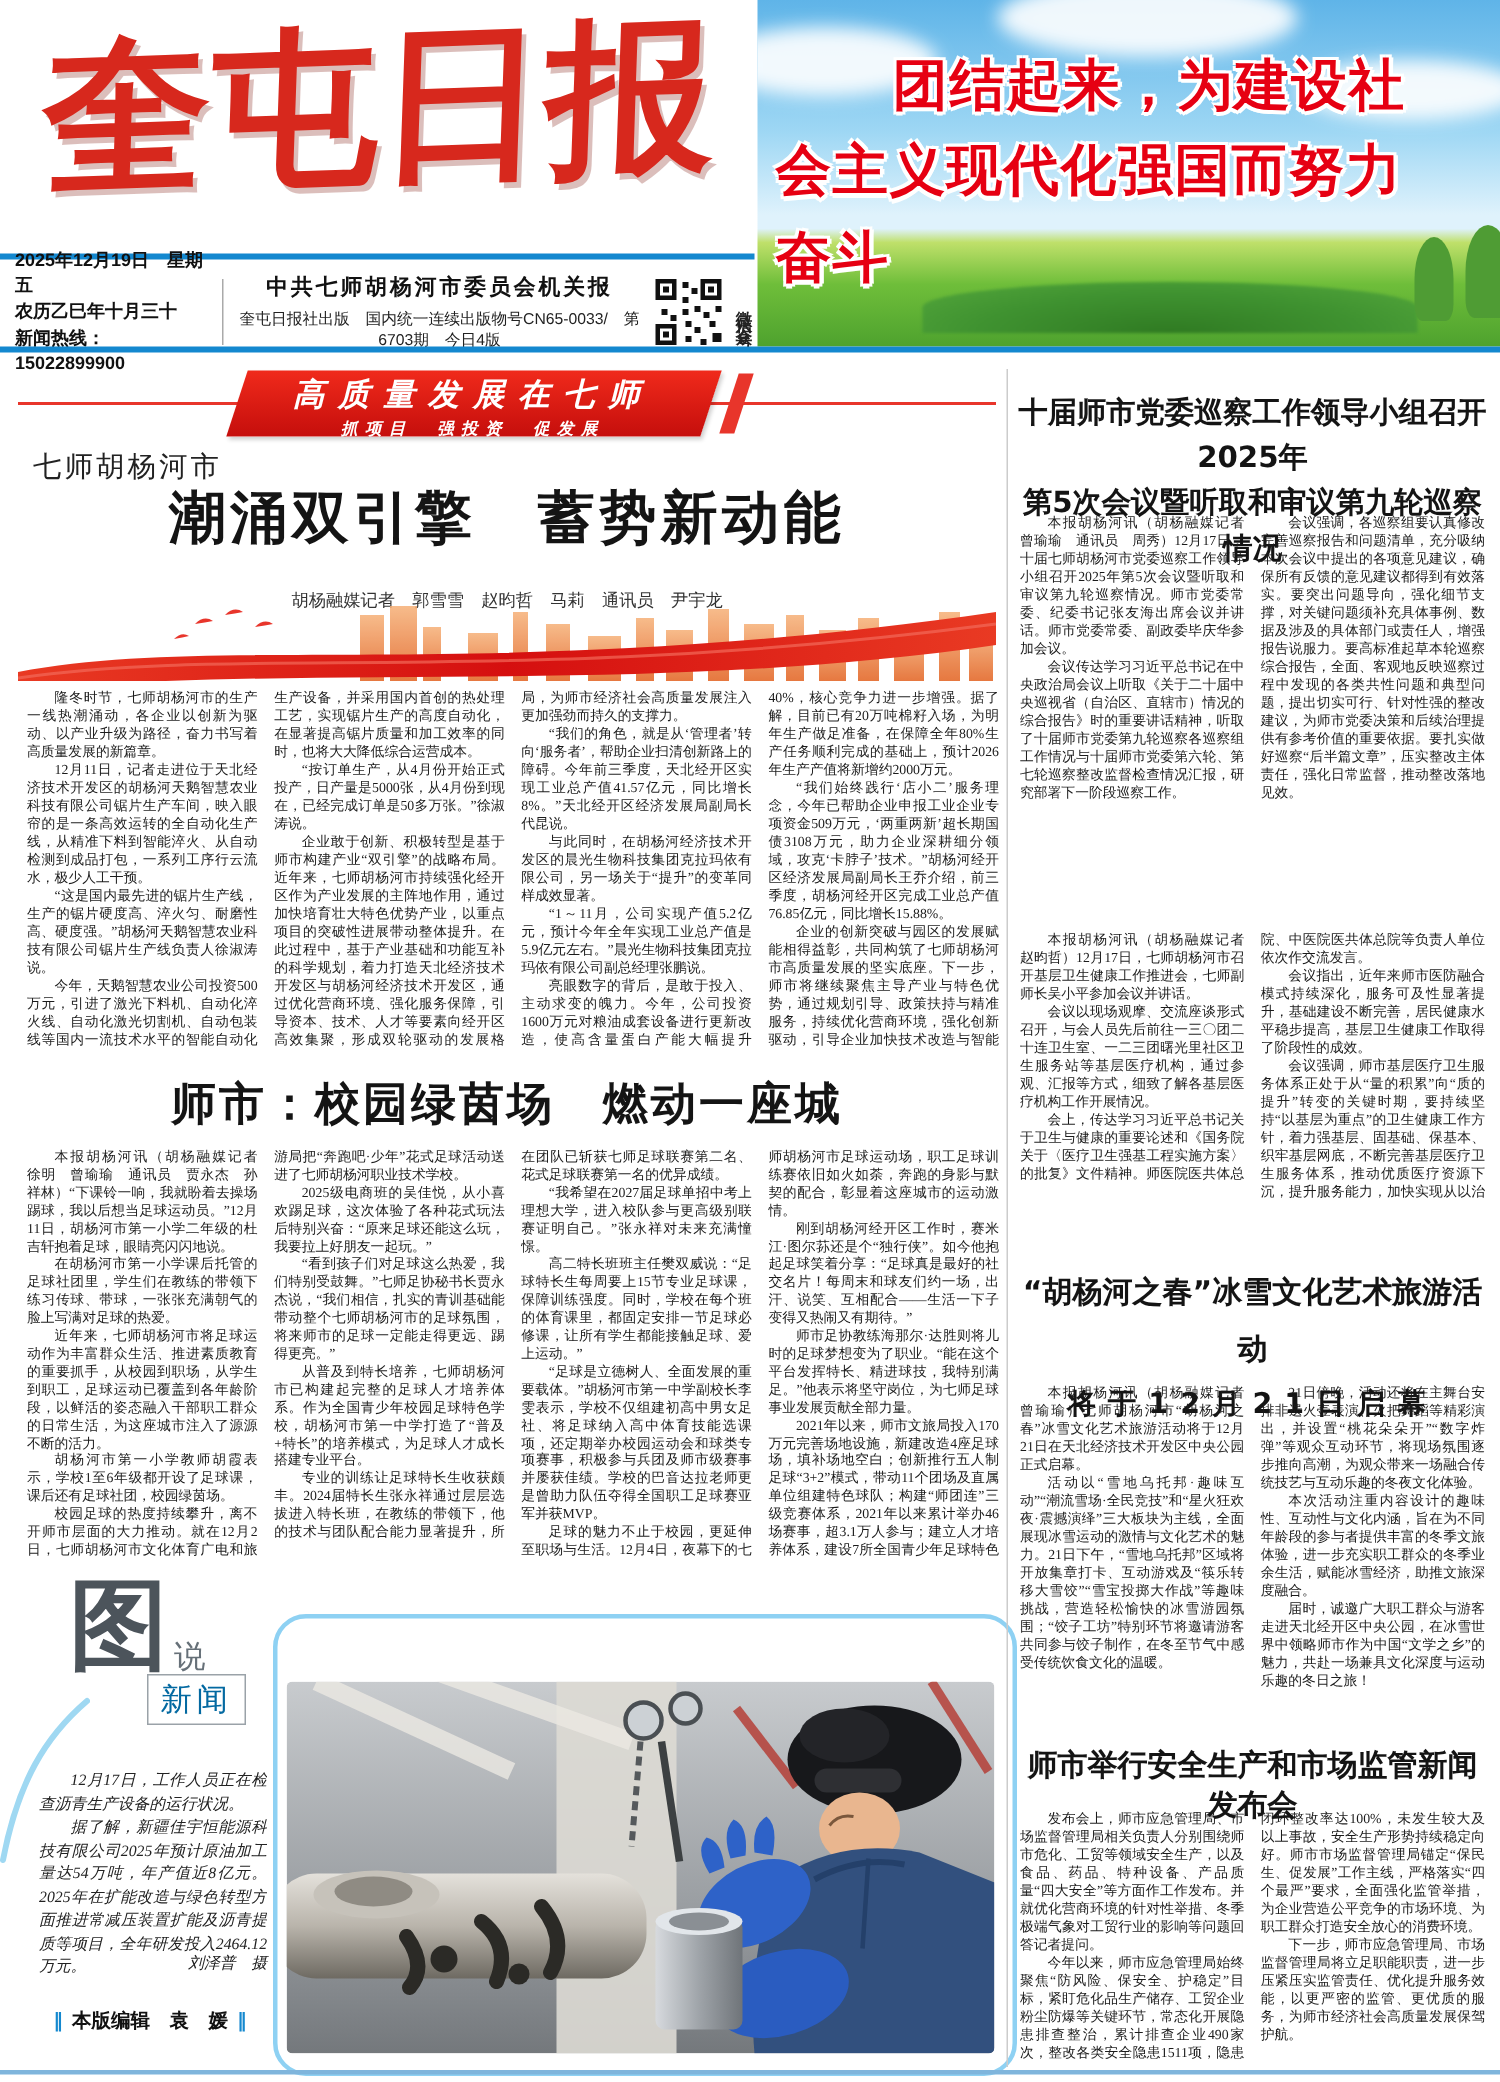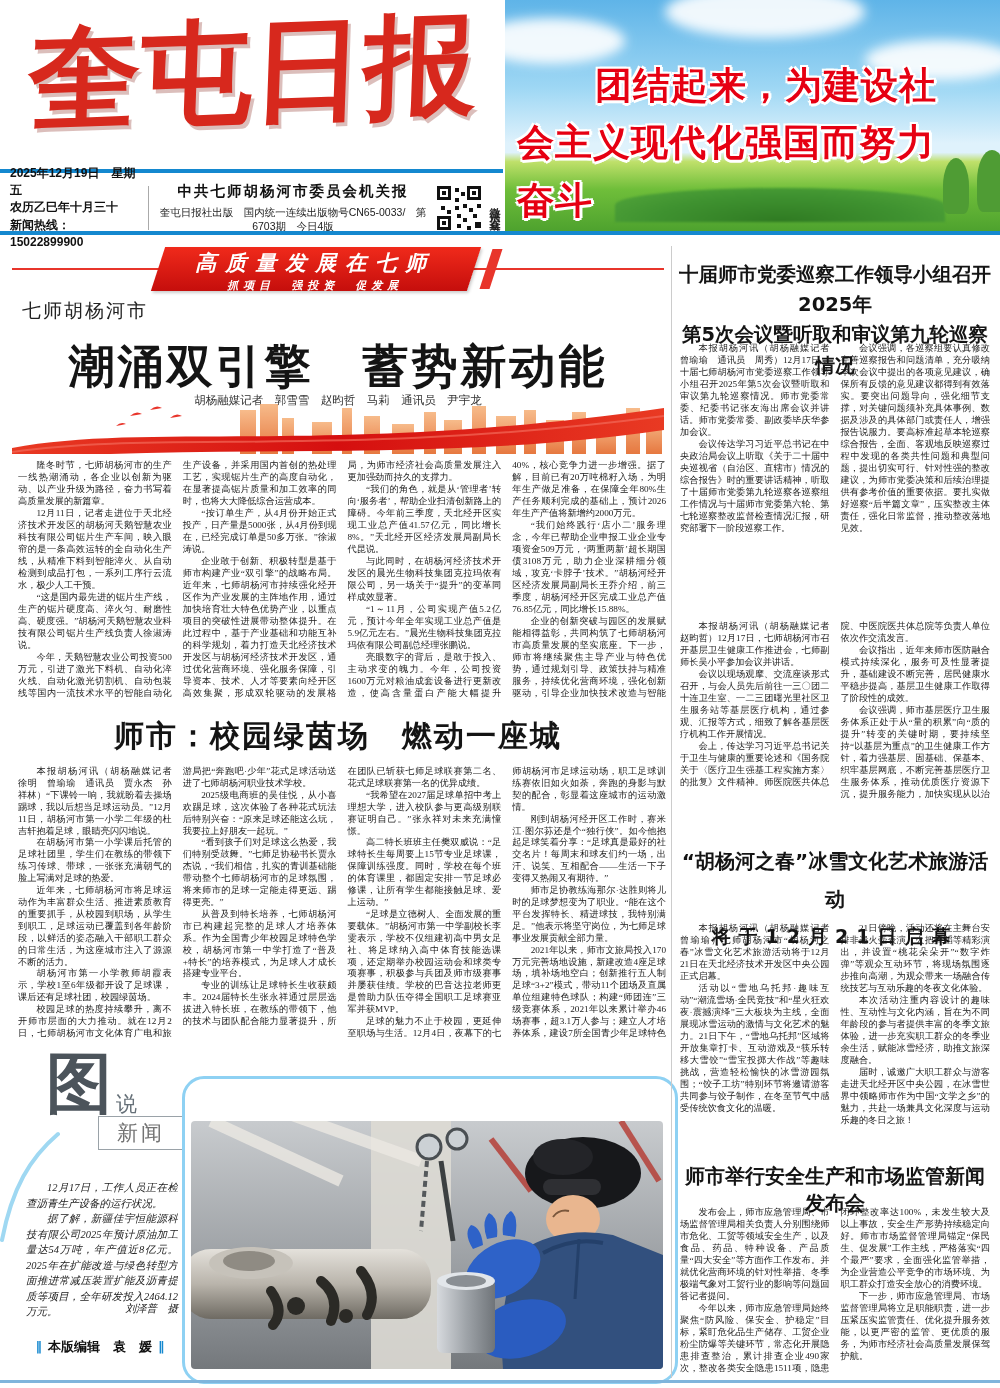--- a/index.html
+++ b/index.html
@@ -29,38 +29,38 @@
   
   .slogan{left:505px;top:0;width:495px;height:231px;overflow:hidden;
     background:linear-gradient(180deg,#5fb4e8 0%,#9ed7f4 38%,#dff2fc 62%,#dff2fc 66%,#bfe06a 70%,#6fbe3a 82%,#4ea22e 100%);}
   .cloud{position:absolute;background:#ffffff;border-radius:50%;filter:blur(6px);opacity:.9;}
   .treeline{position:absolute;left:110px;top:188px;width:330px;height:34px;border-radius:50% 50% 0 0;
     background:radial-gradient(ellipse at 50% 100%,#2f7a22 0%,#3f9230 55%,#55a83c 100%);filter:blur(1px);}
   .tree{position:absolute;background:#4f9c34;border-radius:50% 50% 20% 20%;}
   .slogan-text{position:absolute;left:12px;top:28px;width:475px;
     font-family:"DejaVu Sans","Liberation Sans",sans-serif;font-weight:900;
     font-size:37px;line-height:1.55;color:#e60012;letter-spacing:1px;
-    text-shadow:-2px -2px 0 #fff,2px -2px 0 #fff,-2px 2px 0 #fff,2px 2px 0 #fff,0 3px 0 #fff,3px 0 0 #fff;margin-top:29px;}
+    text-shadow:-2px -2px 0 #fff,2px -2px 0 #fff,-2px 2px 0 #fff,2px 2px 0 #fff,0 3px 0 #fff,3px 0 0 #fff;}
   .slogan-l1{padding-left:78px;}
 
   
   .sec-line{left:12px;top:268px;width:652px;height:2px;background:#e8352b;}
   .sec-banner{left:158px;top:247px;width:316px;height:44px;background:linear-gradient(180deg,#f02a1b,#c50e0c);
     transform:skewX(-18deg);box-shadow:2px 2px 3px rgba(0,0,0,.2);}
   .sec-banner-inner{transform:skewX(18deg);text-align:center;color:#fff;
     font-family:"DejaVu Sans","Liberation Sans",sans-serif;}
   .sec-banner-title{font-size:21px;font-weight:900;letter-spacing:9px;font-style:italic;margin-top:2px;}
   .sec-banner-sub{font-size:11px;font-weight:bold;letter-spacing:5px;font-style:italic;margin-top:1px;}
   .sec-slash{left:486px;top:249px;width:10px;height:40px;background:#e8352b;transform:skewX(-18deg);}
 
   
   .kicker{left:22px;top:298px;font-size:19px;color:#222;letter-spacing:2px;
     font-family:"DejaVu Sans","Liberation Sans",sans-serif;}
-  .headline{left:12px;top:320px;width:652px;text-align:center;font-size:46px;font-weight:900;
-    color:#141414;letter-spacing:3px;font-family:"DejaVu Sans","Liberation Sans",sans-serif;margin-top:16px;}
+  .headline{left:12px;top:320px;width:652px;text-align:center;font-size:38px;font-weight:900;
+    color:#141414;letter-spacing:3px;font-family:"DejaVu Sans","Liberation Sans",sans-serif;}
   .byline{left:12px;top:393px;width:652px;text-align:center;font-size:11.5px;color:#333;
     font-family:"Liberation Sans","DejaVu Sans",sans-serif;}
   .skyline{left:12px;top:402px;width:652px;height:52px;}
 
   .article-body{text-align:justify;overflow:hidden;color:#1b1b1b;column-gap:11px;}
   .para{margin:0;text-indent:2em;}
   .lead-body{left:18px;top:459px;width:648px;height:242px;column-count:4;
     font-size:9.2px;line-height:12px;}
 
   
@@ -68,22 +68,22 @@
     color:#141414;letter-spacing:2px;font-family:"DejaVu Sans","Liberation Sans",sans-serif;}
   .fb-body{left:18px;top:766px;width:648px;height:276px;column-count:4;
     font-size:9.2px;line-height:11.9px;}
 
   
   .swoosh{left:0px;top:1128px;width:60px;height:120px;}
   .pn-logo{left:38px;top:1050px;width:150px;height:105px;}
   .pn-tu{position:absolute;left:8px;top:0;font-size:66px;font-weight:bold;color:#4c545b;
     font-family:"DejaVu Serif",serif;line-height:1;}
   .pn-shuo{position:absolute;left:78px;top:40px;font-size:21px;color:#667078;}
-  .pn-xinwen{position:absolute;left:60px;top:66px;font-size:21px;color:#737373;letter-spacing:3px;
-    border:1px solid #9aa2a8;padding:2px 18px;background:#fff;}
+  .pn-xinwen{position:absolute;left:60px;top:66px;font-size:21px;color:#0369a1;letter-spacing:3px;
+    border:1px solid #9aa2a8;padding:2px 8px;background:#fff;}
   .pn-caption{left:26px;top:1180px;width:152px;height:148px;font-size:10.5px;line-height:15.5px;
     text-align:justify;color:#222;font-style:italic;overflow:hidden;}
   .pn-credit{left:26px;top:1302px;width:152px;text-align:right;font-size:10.5px;color:#222;font-style:italic;}
   .pn-editor{left:20px;top:1338px;width:160px;text-align:center;font-size:13px;font-weight:bold;color:#111;
     font-family:"DejaVu Sans","Liberation Sans",sans-serif;}
   .pn-editor .bar{color:#1488cf;font-weight:900;margin:0 6px;}
   .photo-frame{left:182px;top:1076px;width:490px;height:302px;border:3px solid #8ed1f3;border-radius:22px;
     background:#fff;overflow:hidden;}
   .photo{position:absolute;left:6px;top:42px;width:472px;height:248px;border-radius:4px;overflow:hidden;}
 

